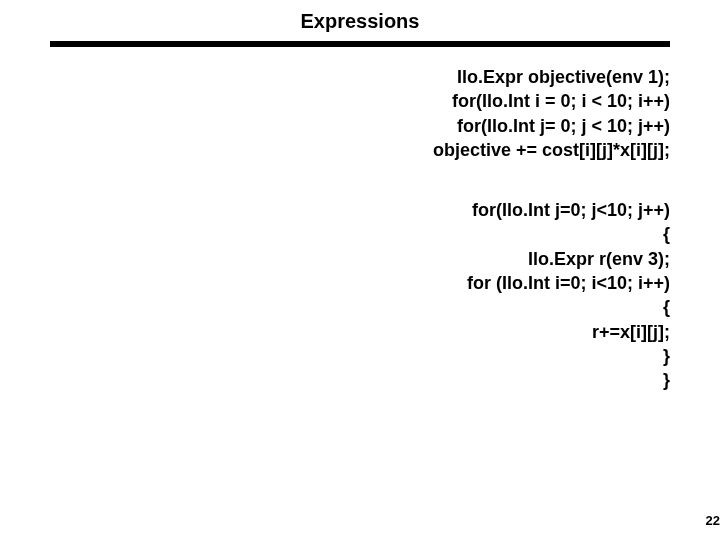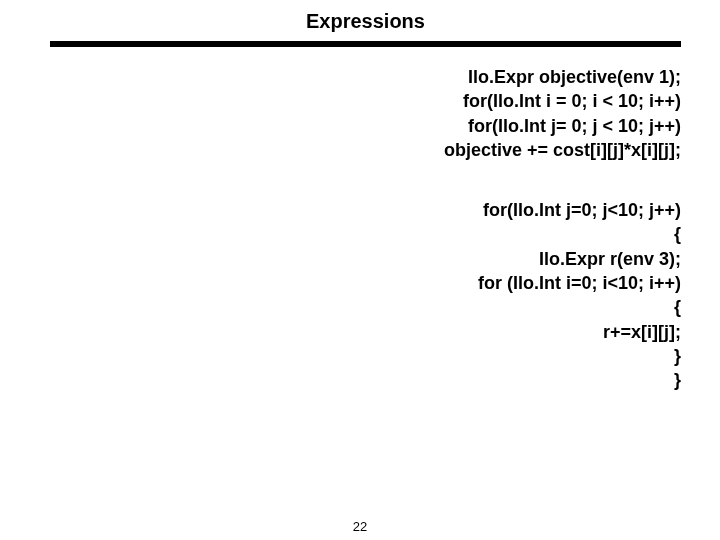--- a/index.html
+++ b/index.html
@@ -10,21 +10,21 @@
     body {
       width: 720px;
       height: 540px;
       background: #fff;
       font-family: Arial, Helvetica, sans-serif;
       position: relative;
     }
     .slide {
       width: 100%;
       height: 100%;
-      padding: 10px 39px 30px 50px;
+      padding: 10px 50px 30px 50px;
       position: relative;
     }
     .title {
       text-align: center;
       font-size: 20px;
       font-weight: bold;
       color: #000;
       margin-bottom: 8px;
     }
     .divider {
@@ -41,26 +41,26 @@
     }
     .code-line {
       white-space: pre;
       text-align: right;
     }
     .block-gap {
       height: 18px;
     }
     .page-number {
       position: absolute;
-      bottom: 6px;
+      bottom: 12px;
       left: 0;
       right: 0;
-      text-align: center;
+      text-align: right;
       font-size: 13px;
-      font-weight: normal;
+      font-weight: bold;
     }
   </style>
 </head>
 <body>
 
 <div class="slide">
   <div class="title">Expressions</div>
   <div class="divider"></div>
 
   <div class="code-block">

